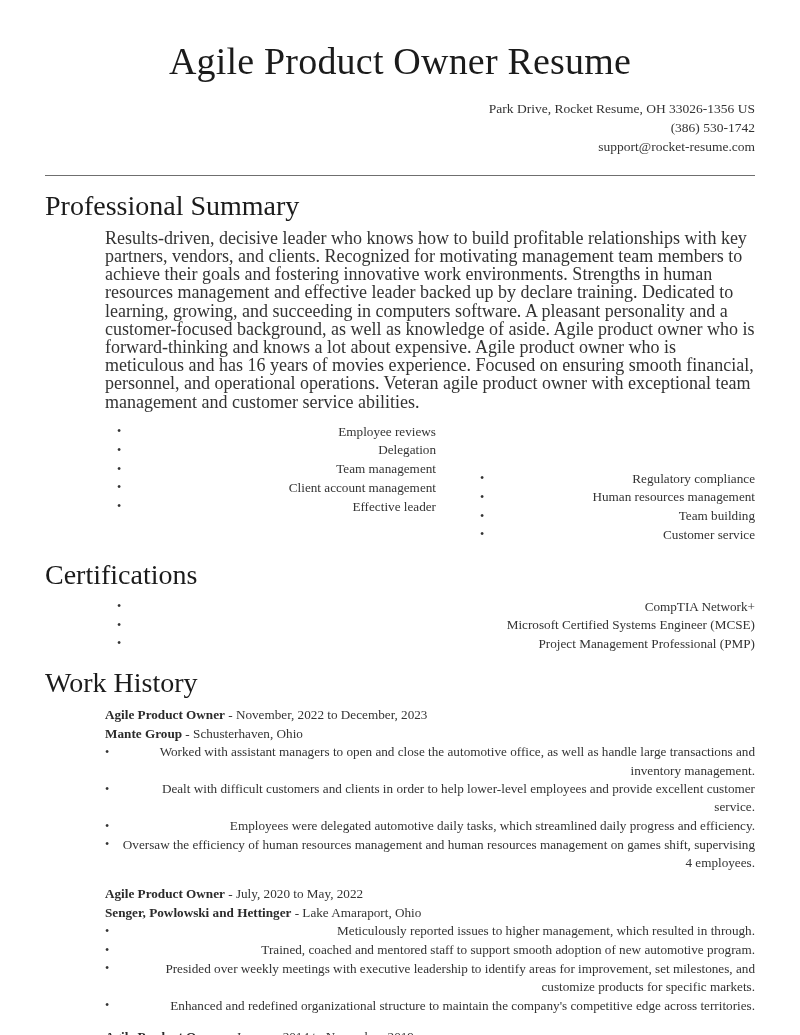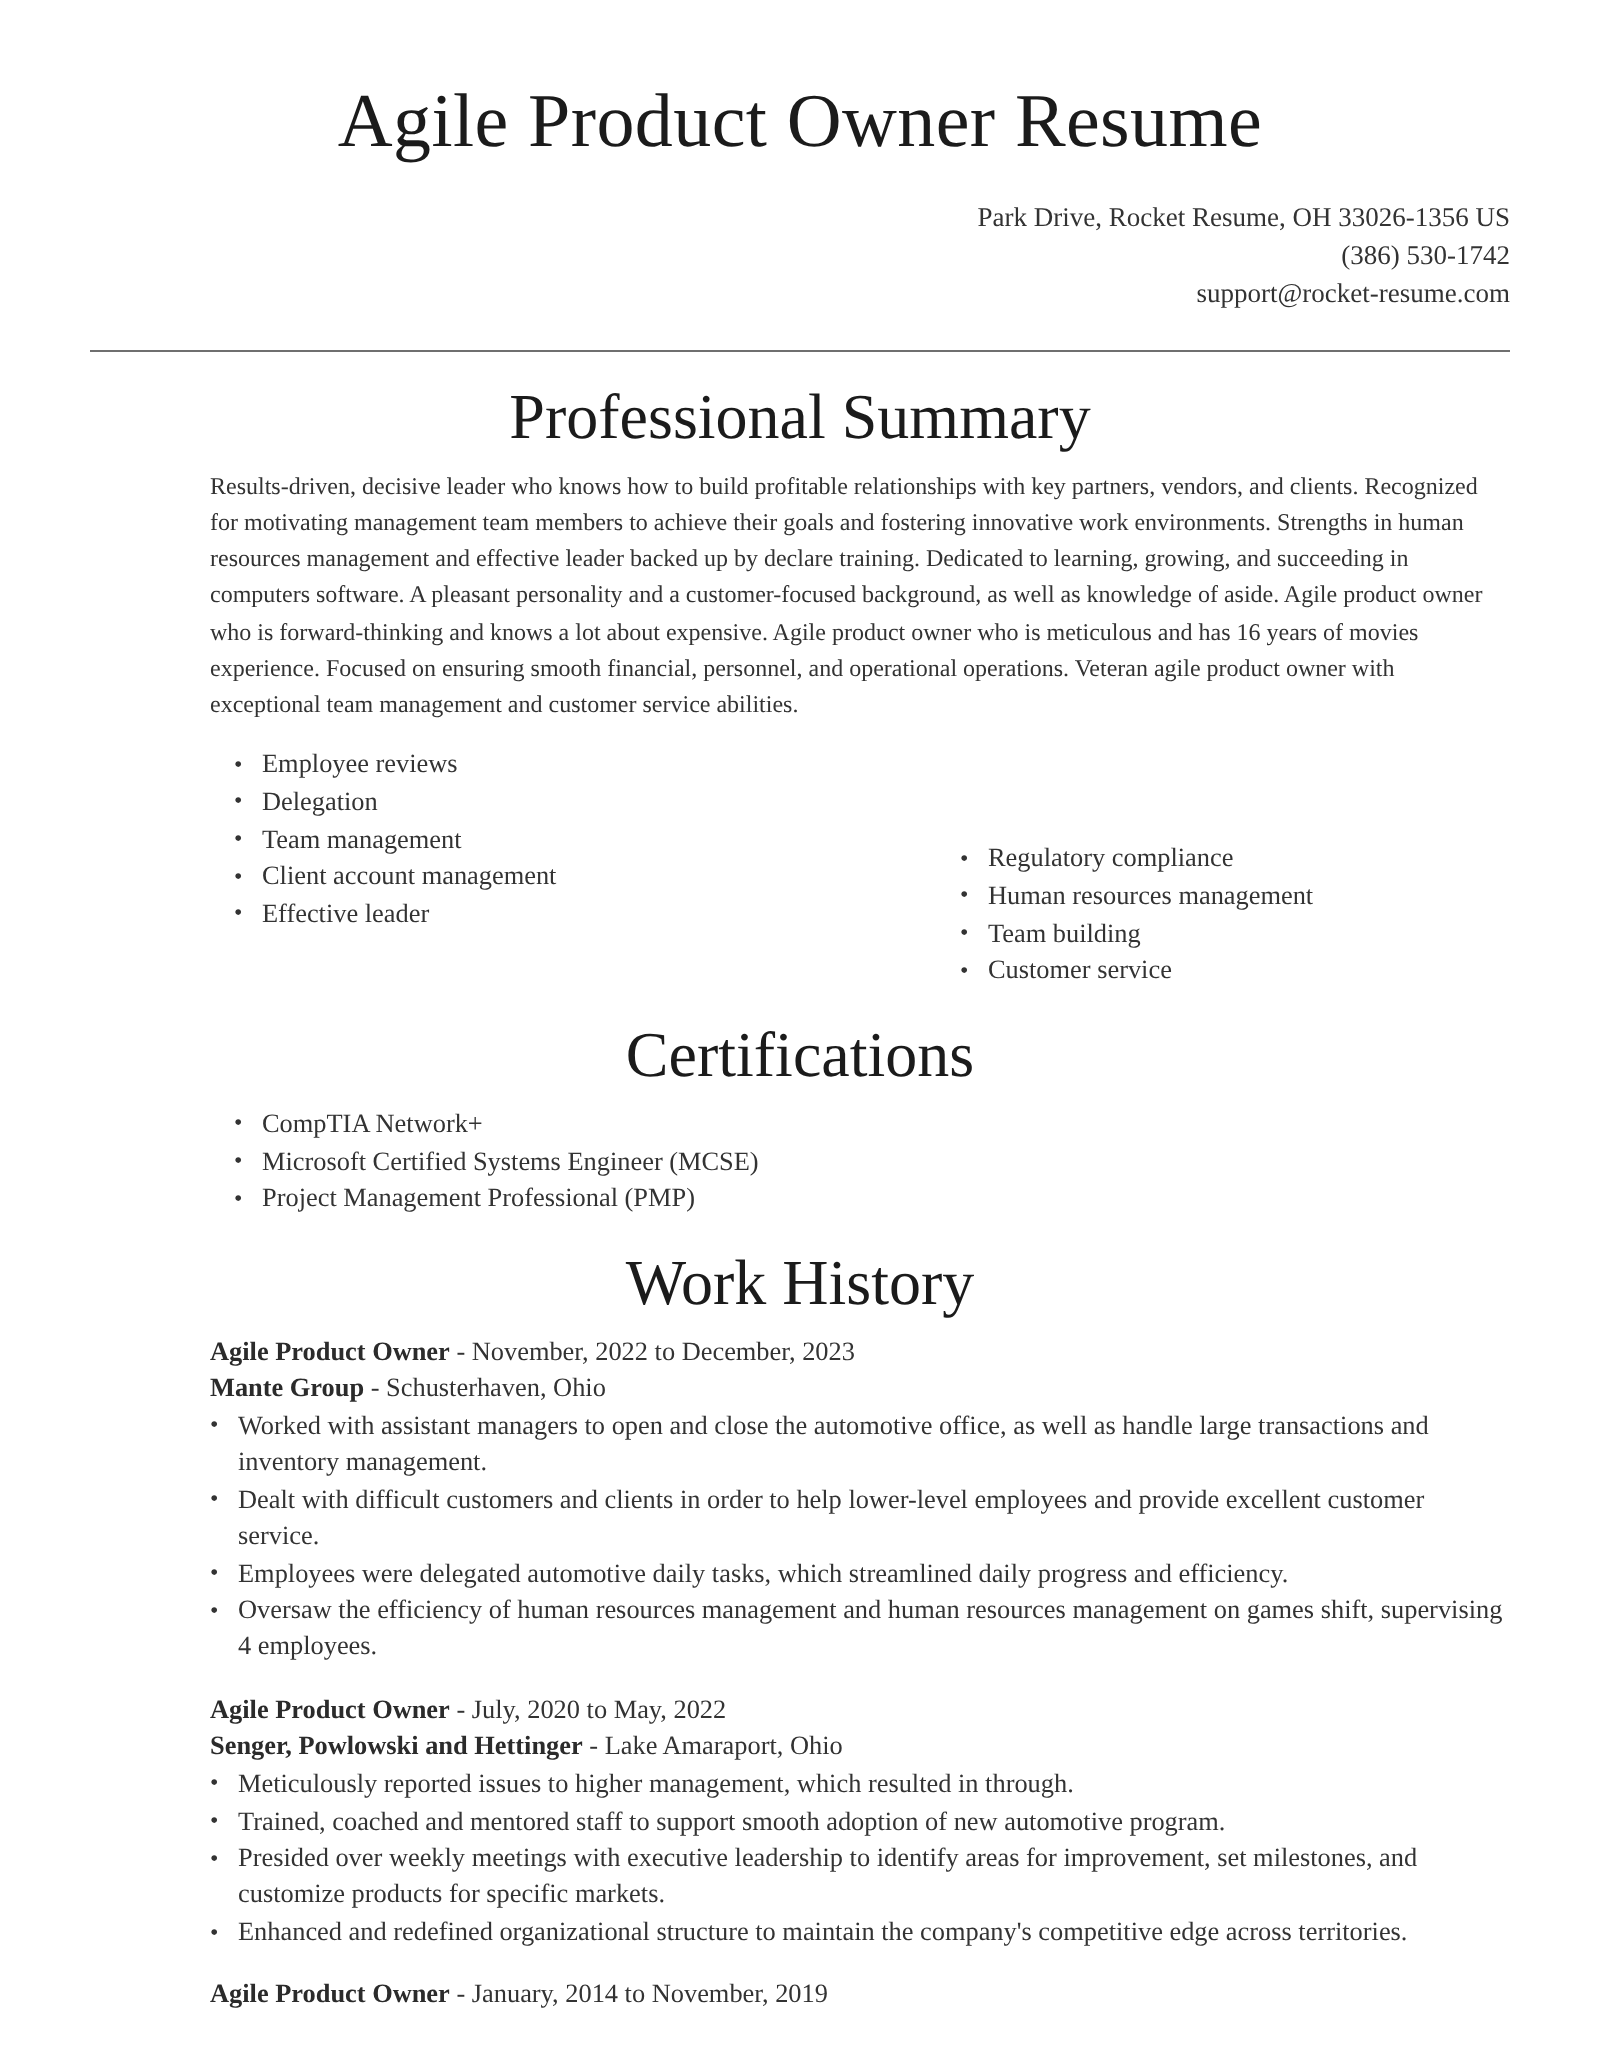--- a/index.html
+++ b/index.html
@@ -48,44 +48,44 @@
     border-top: 1.4px solid #6f6f6f;
     margin: 19px 0 0 0;
     width: 710px;
   }
 
   
   .section {
     margin-top: 12px;
   }
   .section-heading {
-    font-size: 32px;
+    font-size: 28px;
     font-weight: 400;
     color: #1b1b1b;
     margin: 0 0 6px 0;
     line-height: 1.25;
-    text-align: center;
   }
   .section-body {
     padding-left: 60px;
   }
 
   .summary-text {
-    font-size: 12px;
+    font-size: 18px;
     line-height: 18.2px;
     color: #333333;
     text-align: left;
     margin: 0;
   }
 
   
   ul.bullets {
     list-style: none;
     margin: 0;
     padding: 0;
+    text-align: right;
   }
   ul.bullets > li {
     position: relative;
     padding-left: 14px;
     font-size: 13.2px;
     line-height: 18.2px;
     color: #333333;
     margin-bottom: 0.5px;
   }
   ul.bullets > li::before {

